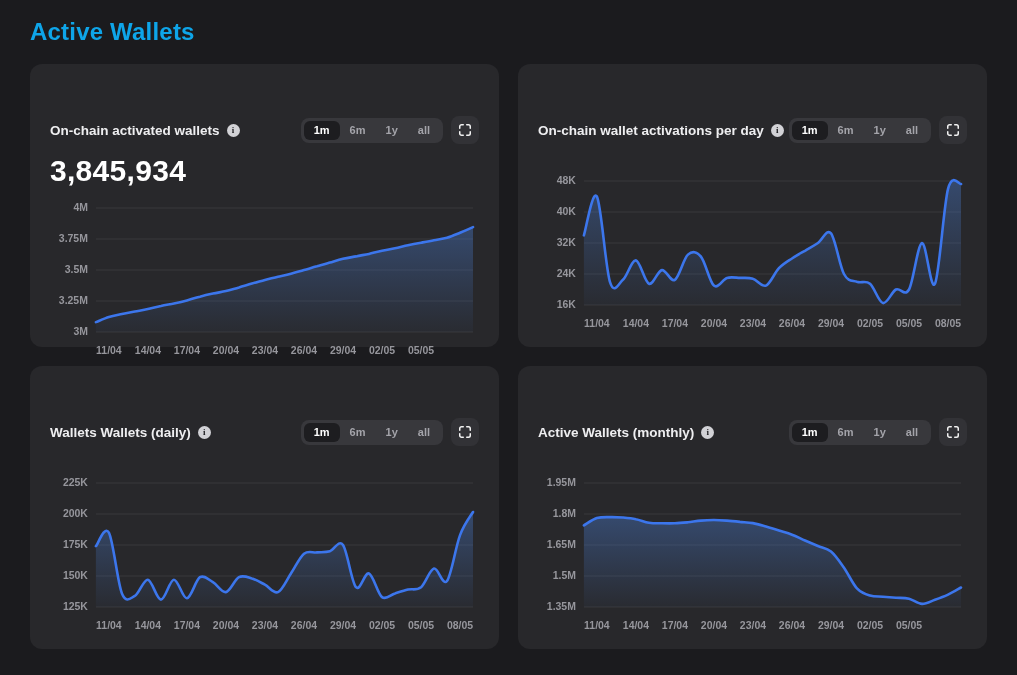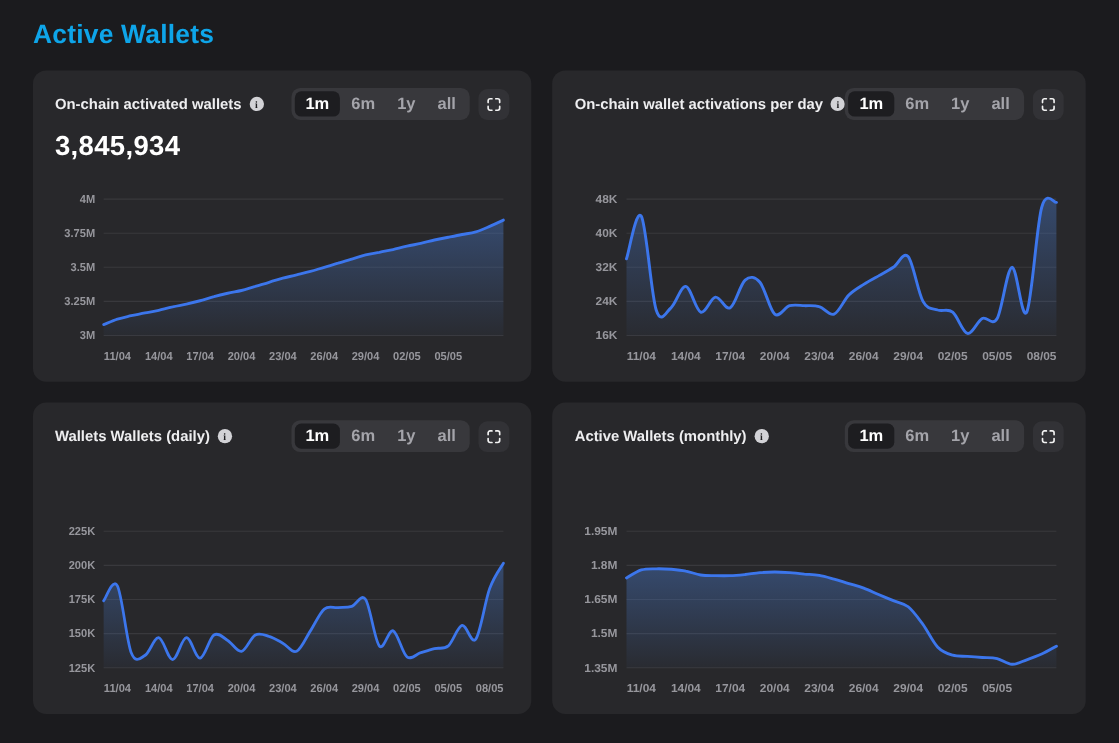--- a/index.html
+++ b/index.html
@@ -28,20 +28,21 @@
     background: #28282b;
     border-radius: 12px;
     padding: 16px 20px 10px 20px;
     display: flex;
     flex-direction: column;
   }
   .card-header {
     display: flex;
     align-items: center;
     justify-content: space-between;
+    margin-top: 36px;
   }
   .card-title {
     font-size: 13.5px;
     font-weight: 700;
     color: #eeeef0;
     display: flex;
     align-items: center;
     gap: 7px;
     white-space: nowrap;
   }
@@ -68,21 +69,21 @@
     border-radius: 8px;
     padding: 3px;
     display: flex;
     align-items: center;
   }
   .range-btn {
     border: none;
     background: transparent;
     color: #a4a4aa;
     font-family: "Liberation Sans", sans-serif;
-    font-size: 15px;
+    font-size: 11px;
     font-weight: 700;
     padding: 4px 10px;
     border-radius: 6px;
     cursor: pointer;
     line-height: 1;
   }
   .range-btn.active {
     background: #1d1d20;
     color: #ffffff;
   }
@@ -90,21 +91,21 @@
     width: 28px; height: 28px;
     border-radius: 8px;
     background: #323236;
     border: none;
     display: flex;
     align-items: center;
     justify-content: center;
     cursor: pointer;
   }
   .big-number {
-    font-size: 25px;
+    font-size: 30px;
     font-weight: 700;
     color: #ffffff;
     margin: 10px 0 6px 0;
     letter-spacing: 0.3px;
   }
   .chart-wrap {
     flex: 1;
     display: flex;
     align-items: flex-end;
   }

